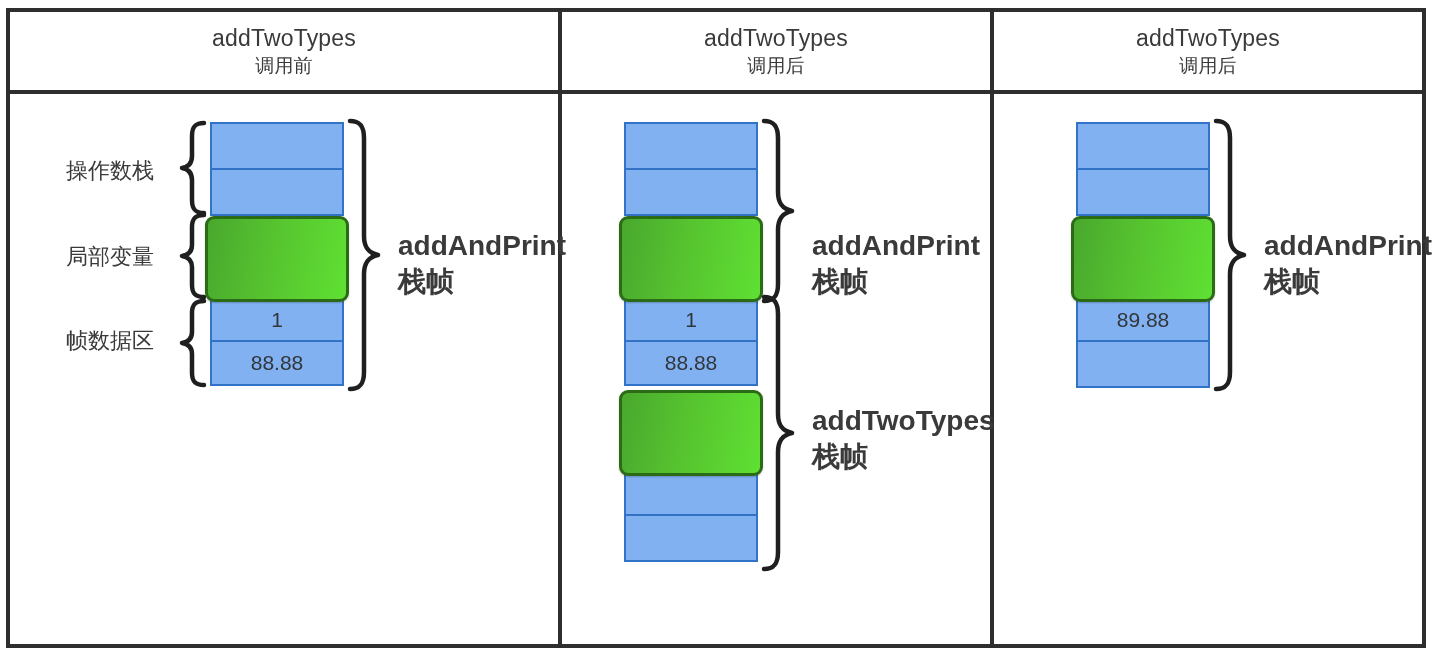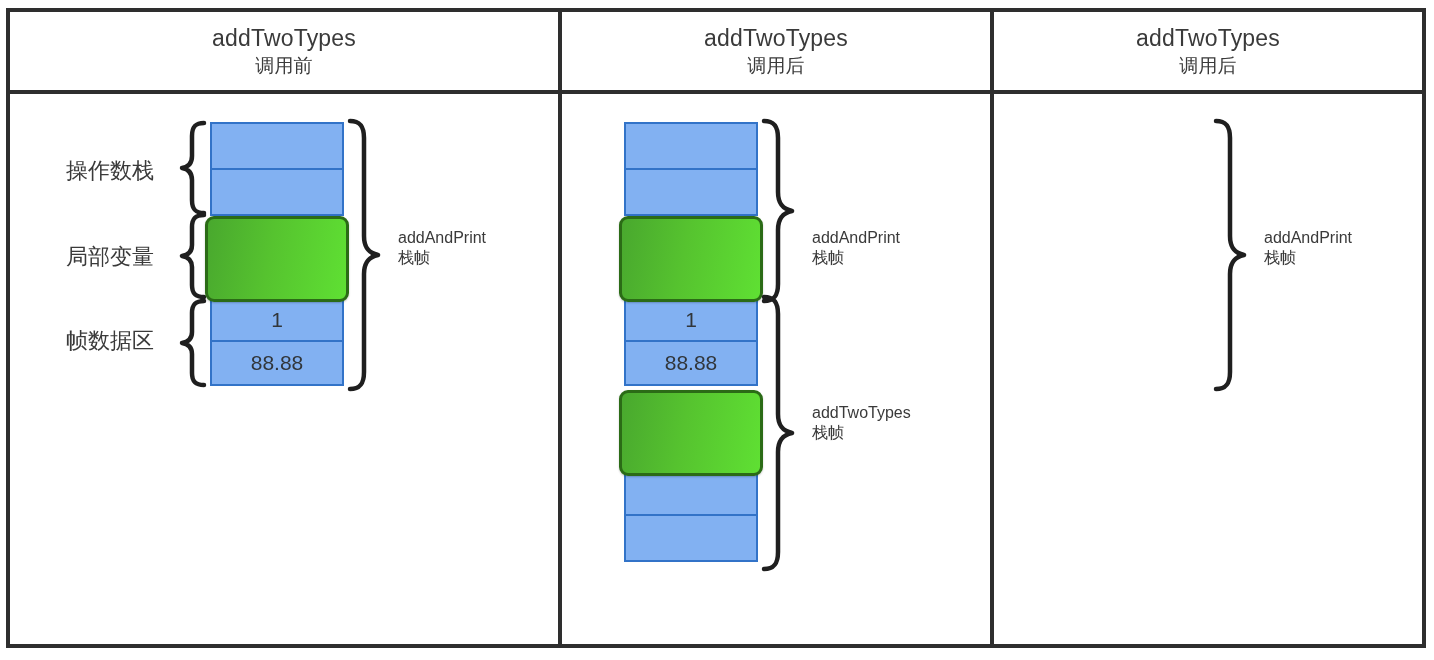--- a/index.html
+++ b/index.html
@@ -117,24 +117,25 @@
   .side-label {
     position: absolute;
     font-size: 22px;
     color: #3a3a3a;
     white-space: nowrap;
     text-align: right;
     line-height: 1.3;
   }
   .right-label {
     position: absolute;
-    font-size: 16px;
+    font-size: 28px;
     color: #3a3a3a;
     white-space: nowrap;
     line-height: 1.28;
+    font-weight: bold;
   }
   .right-label .rl2 { display: block; }
 </style>
 </head>
 <body>
 
 <div id="canvas">
 
   <div class="frame"></div>
   <div class="hsep"></div>
@@ -221,20 +222,28 @@
   <div class="brace" style="left:758px; top:294px;">
     <svg width="56" height="282" viewBox="0 0 56 282">
       <path d="M6 3 C16 3, 20 8, 20 20 L20 120 C20 132, 25 137, 34 139 C25 141, 20 146, 20 158 L20 258 C20 270, 16 275, 6 275"></path>
     </svg>
   </div>
   <div class="right-label" style="left:812px; top:403px;">
     <span>addTwoTypes</span>
     <span class="rl2">栈帧</span>
   </div>
 
+  <div class="stack" style="left:1076px; top:122px;">
+    <div class="cell" style="height:48px;"></div>
+    <div class="cell" style="height:48px;"></div>
+    <div class="cell" style="height:86px; background:transparent; border-color:transparent;"></div>
+    <div class="cell" style="height:44px;">89.88</div>
+    <div class="cell" style="height:48px;"></div>
+    <div class="greenblock" style="top:94px; height:86px;"></div>
+  </div>
 
   <div class="brace" style="left:1210px; top:118px;">
     <svg width="56" height="276" viewBox="0 0 56 276">
       <path d="M6 3 C16 3, 20 8, 20 20 L20 118 C20 130, 25 135, 34 137 C25 139, 20 144, 20 156 L20 254 C20 266, 16 271, 6 271"></path>
     </svg>
   </div>
   <div class="right-label" style="left:1264px; top:228px;">
     <span>addAndPrint</span>
     <span class="rl2">栈帧</span>
   </div>

